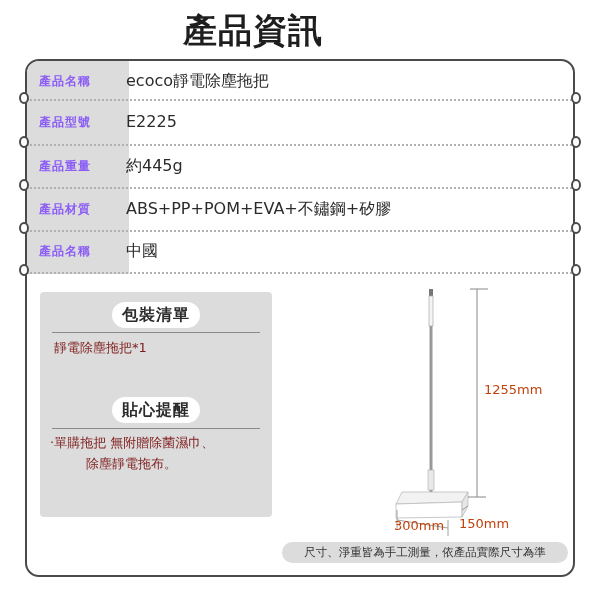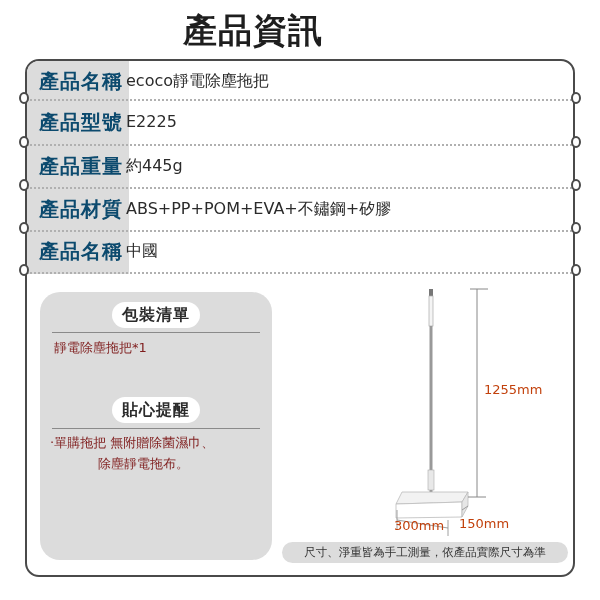--- a/index.html
+++ b/index.html
@@ -5,29 +5,29 @@
   html, body { margin:0; padding:0; background:#ffffff; }
   body { width:600px; height:600px; position:relative; overflow:hidden;
          font-family:"DejaVu Sans", "Liberation Sans", sans-serif; color:#2a2a2a; }
   .title { position:absolute; left:0; top:8px; width:506px; text-align:center;
            font-size:34px; font-weight:bold; color:#1e1e1e; letter-spacing:1px; }
   .frame { position:absolute; left:25px; top:59px; width:550px; height:518px;
            border:2px solid #4a4a4a; border-radius:14px; box-sizing:border-box; overflow:hidden; }
   .label-col { position:absolute; left:0; top:0; width:102px; height:213px; background:#dcdcdc; }
   .row { position:absolute; left:0; width:548px; height:43px; }
   .row .lbl { position:absolute; left:12px; top:0; height:43px; line-height:40px;
-              font-size:20px; font-weight:bold; color:#0c4a6e; letter-spacing:1px; white-space:nowrap; }
+              font-size:12px; font-weight:bold; color:#8b5cf6; letter-spacing:1px; white-space:nowrap; }
   .row .val { position:absolute; left:99px; top:0; height:43px; line-height:40px;
               font-size:16px; color:#2b2b2b; white-space:nowrap; }
   .sep { position:absolute; left:0; width:548px; height:0; border-top:2px dotted #b0b0b0; }
   .notch { position:absolute; width:10px; height:12px; background:#ffffff; border:2px solid #4a4a4a; border-radius:50%; box-sizing:border-box; }
   .notch.left { left:19px; }
   .notch.right { left:571px; }
-  .panel { position:absolute; left:40px; top:292px; width:232px; height:268px;
-           background:#dcdcdc; border-radius:20px; }
+  .panel { position:absolute; left:40px; top:292px; width:232px; height:225px;
+           background:#dcdcdc; border-radius:4px; }
   .pill { position:absolute; left:50%; transform:translateX(-50%); background:#ffffff;
           border-radius:14px; padding:0 10px; height:26px; line-height:26px;
           font-size:16px; font-weight:bold; color:#2b2b2b; white-space:nowrap; letter-spacing:1px; }
   .panel-rule { position:absolute; left:12px; width:208px; border-top:1.5px solid #8a8a8a; }
   .panel-text { position:absolute; left:14px; font-size:13px; color:#7f1d1d; line-height:20px; white-space:nowrap; }
   .dim-text { position:absolute; font-size:13px; color:#c2410c; white-space:nowrap; }
   .note { position:absolute; left:282px; top:542px; width:286px; height:21px; line-height:21px;
           background:#dcdcdc; border-radius:11px; text-align:center; font-size:11.5px; color:#333; white-space:nowrap; }
 </style>
 </head>
@@ -81,21 +81,21 @@
 <div class="notch right" style="top:264px;"></div>
 
 <div class="panel">
   <div class="pill" style="top:10px;">包裝清單</div>
   <div class="panel-rule" style="top:40px;"></div>
   <div class="panel-text" style="top:46px;">靜電除塵拖把*1</div>
 
   <div class="pill" style="top:105px;">貼心提醒</div>
   <div class="panel-rule" style="top:136px;"></div>
   <div class="panel-text" style="top:141px; left:10px;">·單購拖把 無附贈除菌濕巾、</div>
-  <div class="panel-text" style="top:162px; left:22px;padding-left:36px;"> 除塵靜電拖布。</div>
+  <div class="panel-text" style="top:162px; left:10px;padding-left:36px;"> 除塵靜電拖布。</div>
 </div>
 
 <svg style="position:absolute; left:380px; top:280px;" width="200" height="260" viewBox="0 0 200 260">
 
   <rect x="49" y="9" width="4" height="7" fill="#777"></rect>
   <rect x="49" y="16" width="4" height="30" fill="#f4f4f4" stroke="#aaa" stroke-width="0.7"></rect>
 
   <rect x="49.5" y="46" width="3" height="190" fill="#999"></rect>
   <rect x="48" y="190" width="6" height="20" fill="#e8e8e8" stroke="#aaa" stroke-width="0.6"></rect>
 

